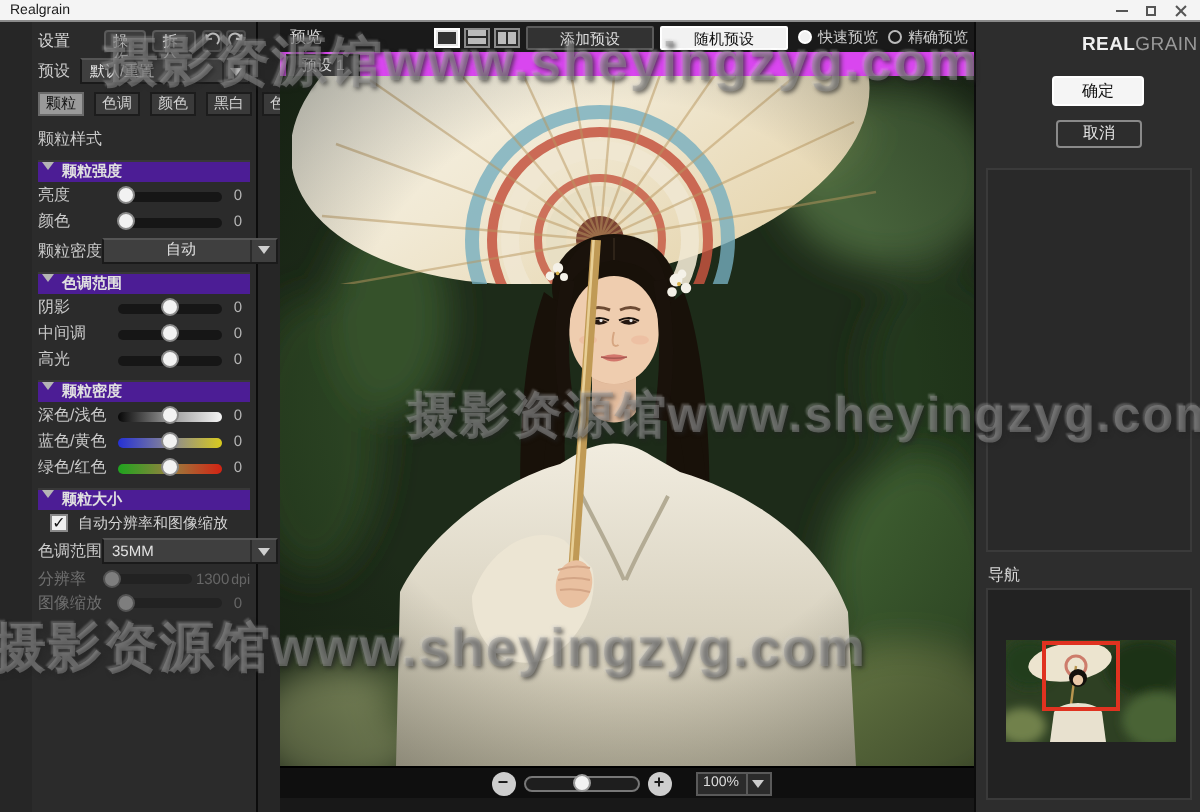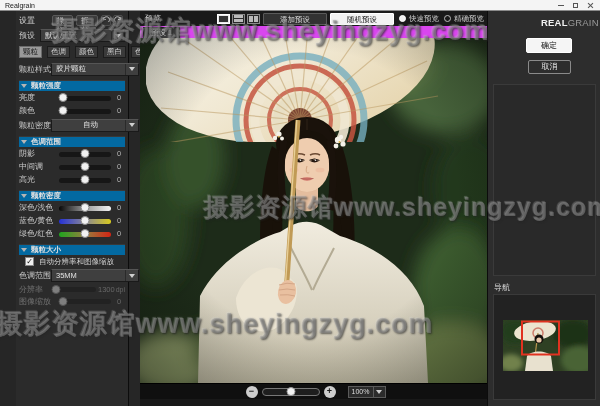--- a/index.html
+++ b/index.html
@@ -35,22 +35,22 @@
   .darr{width:13px;height:11px;border-left:1px solid #2a2a2a;display:flex;align-items:center;justify-content:center;}
   .darr::after{content:"";width:0;height:0;border-left:3px solid transparent;border-right:3px solid transparent;
                border-top:4px solid #cfcfcf;}
   .sb-tabs{height:12px;margin-top:3px;display:flex;gap:5px;}
   .tab{height:12px;padding:0 3px;background:#3a3a3a;border:1px solid #1c1c1c;color:#cfcfcf;
        font-size:7.5px;line-height:10px;white-space:nowrap;}
   .tab.active{background:#9a9a9a;color:#141414;border-color:#6a6a6a;}
   .sb-style{height:14px;margin-top:4px;}
   .fld-lbl{width:40px;white-space:nowrap;}
   .drop-fixed{flex:none;width:88px;}
-  .sechead{height:11px;margin-top:4px;display:flex;align-items:center;border-top:1px solid #383838;
-           color:#e0e0e0;font-weight:bold;font-size:7.5px;background:#0369a1;padding-left:2px;}
+  .sechead{height:11px;margin-top:4px;display:flex;border-top:1px solid #383838;
+           color:#e0e0e0;font-weight:bold;font-size:7.5px;background:#4c1d95;padding-left:2px;}
   .tri{width:0;height:0;border-left:3.5px solid transparent;border-right:3.5px solid transparent;
        border-top:4.5px solid #b5b5b5;margin-right:4px;}
   .srow{height:13px;display:flex;align-items:center;}
   .slbl{width:40px;white-space:nowrap;overflow:hidden;}
   .strack{position:relative;width:52px;height:5px;border-radius:3px;background:#161616;margin-top:1px;}
   .sthumb{position:absolute;top:-2.5px;width:9px;height:9px;border-radius:50%;background:#f2f2f2;
           border:1px solid #8a8a8a;transform:translateX(-50%);}
   .sval{flex:1;text-align:center;color:#b5b5b5;font-size:7.5px;padding-left:2px;}
   .srow.dim{opacity:.42;}
   .cbrow{height:13px;display:flex;align-items:center;margin-top:0;}
@@ -163,24 +163,20 @@
     <div class="sb-tabs">
       <span class="tab active">颗粒</span>
       <span class="tab">色调</span>
       <span class="tab">颜色</span>
       <span class="tab">黑白</span>
       <span class="tab">色彩/色调</span>
     </div>
 
     <div class="sb-style rowflex">
       <span class="fld-lbl">颗粒样式</span>
-      <div class="drop drop-fixed">
-        <span class="dval">胶片颗粒</span>
-        <span class="darr"></span>
-      </div>
     </div>
 
     <div class="sechead">
       <span class="tri"></span>
       <span>颗粒强度</span>
     </div>
     <div class="srow">
       <span class="slbl">亮度</span>
       <span class="strack">
           <span class="sthumb" style="left: 8%;"></span>

